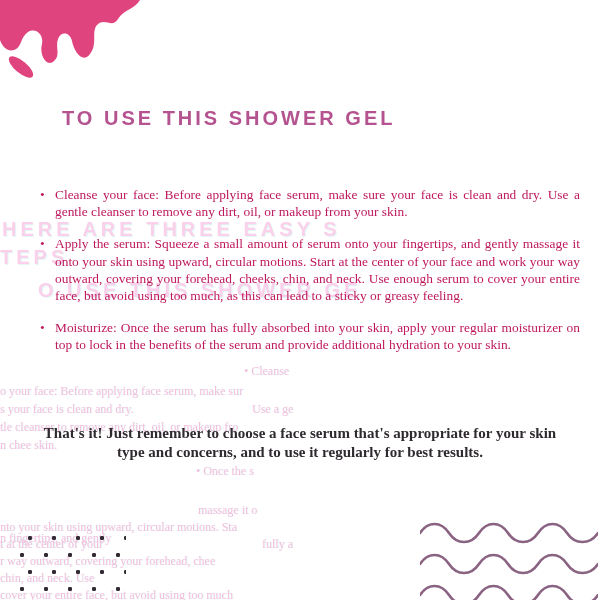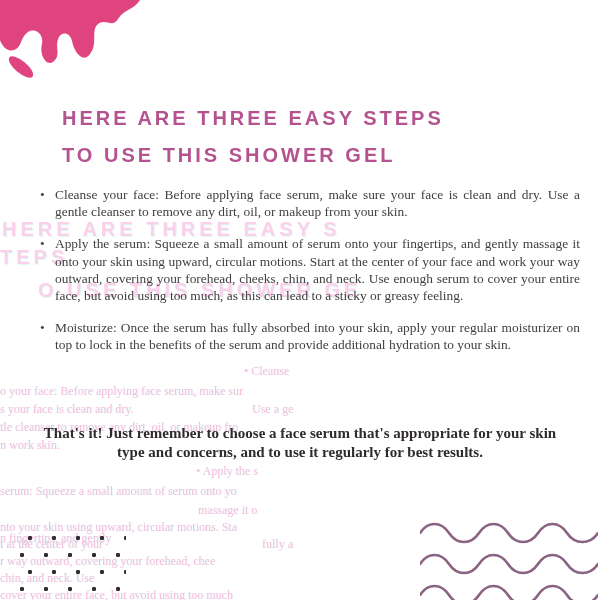--- a/index.html
+++ b/index.html
@@ -29,21 +29,21 @@
     position:absolute;left:62px;top:100px;z-index:3;margin:0;
     font-family:"Liberation Sans",sans-serif;font-weight:bold;
     font-size:20px;line-height:37px;letter-spacing:3px;color:#b4538f;
   }
   .heading span{display:block;}
 
   
   .steps{
     position:absolute;left:38px;right:20px;top:186px;z-index:3;
     margin:0;padding:0;list-style:none;
-    color:#404040;font-size:13.4px;line-height:17.2px;text-align:justify;
+    color:#be185d;font-size:13.4px;line-height:17.2px;text-align:justify;
   }
   .steps li{position:relative;padding-left:17px;margin-bottom:15px;}
   .steps li::before{content:"\2022";position:absolute;left:2px;top:0;}
 
   
   .note{
     position:absolute;left:30px;right:30px;top:424px;z-index:3;margin:0;
     font-weight:bold;color:#2f2a2f;font-size:15px;line-height:19px;
     text-align:center;
   }
@@ -68,23 +68,22 @@
 
   <div class="ghost-layer">
     <span class="g gh" style="left:2px;top:218px;">HERE ARE THREE EASY S</span>
     <span class="g gh" style="left:0;top:246px;">TEPS</span>
     <span class="g gh" style="left:2px;top:279px;margin-left:36px;">O USE THIS SHOWER GE</span>
     <span class="g" style="left:244px;top:364px;">• Cleanse</span>
     <span class="g" style="left:0px;top:402px;">s your face is clean and dry.</span>
     <span class="g" style="left:0px;top:384px;">o your face: Before applying face serum, make sur</span>
     <span class="g" style="left:252px;top:402px;">Use a ge</span>
     <span class="g" style="left:0px;top:420px;">tle cleanser to remove any dirt, oil, or makeup fro</span>
-    <span class="g" style="left:0px;top:438px;">n work skin.</span>
-    <span class="g" style="left:196px;top:464px;">• Apply the s</span>
-    <span class="g" style="left:0px;top:484px;">serum: Squeeze a small amount of serum onto yo</span>
+    <span class="g" style="left:0px;top:438px;">n chee skin.</span>
+    <span class="g" style="left:196px;top:464px;">• Once the s</span>
     <span class="g" style="left:0px;top:503px;margin-top:28px;">n fingertips, and gently</span>
     <span class="g" style="left:198px;top:503px;">massage it o</span>
     <span class="g" style="left:0px;top:520px;">nto your skin using upward, circular motions. Sta</span>
     <span class="g" style="left:0px;top:537px;">t at the center of your</span>
     <span class="g" style="left:262px;top:537px;">fully a</span>
     <span class="g" style="left:0px;top:554px;">r way outward, covering your forehead, chee</span>
     <span class="g" style="left:0px;top:571px;">chin, and neck. Use</span>
     <span class="g" style="left:0px;top:588px;">cover your entire face, but avoid using too much</span>
   </div>
 
@@ -97,21 +96,20 @@
       C70,32 61,31 58,39
       C55,47 61,55 54,61
       C47,68 39,55 42,44
       C44,35 36,27 28,32
       C20,37 22,48 14,50
       C7,52 2,46 0,40 Z"></path>
     <ellipse fill="#e0447f" cx="21" cy="67" rx="15" ry="6" transform="rotate(40 21 67)"></ellipse>
   </svg>
 
   <h1 class="heading">
-    <span>HERE ARE THREE EASY STEPS</span>
     <span>TO USE THIS SHOWER GEL</span>
   </h1>
 
   <ul class="steps">
     <li>
       <span>Cleanse your face: Before applying face serum, make sure your face is clean and dry. Use a gentle cleanser to remove any dirt, oil, or makeup from your skin.</span>
     </li>
     <li>
       <span>Apply the serum: Squeeze a small amount of serum onto your fingertips, and gently massage it onto your skin using upward, circular motions. Start at the center of your face and work your way outward, covering your forehead, cheeks, chin, and neck. Use enough serum to cover your entire face, but avoid using too much, as this can lead to a sticky or greasy feeling.</span>
     </li>

